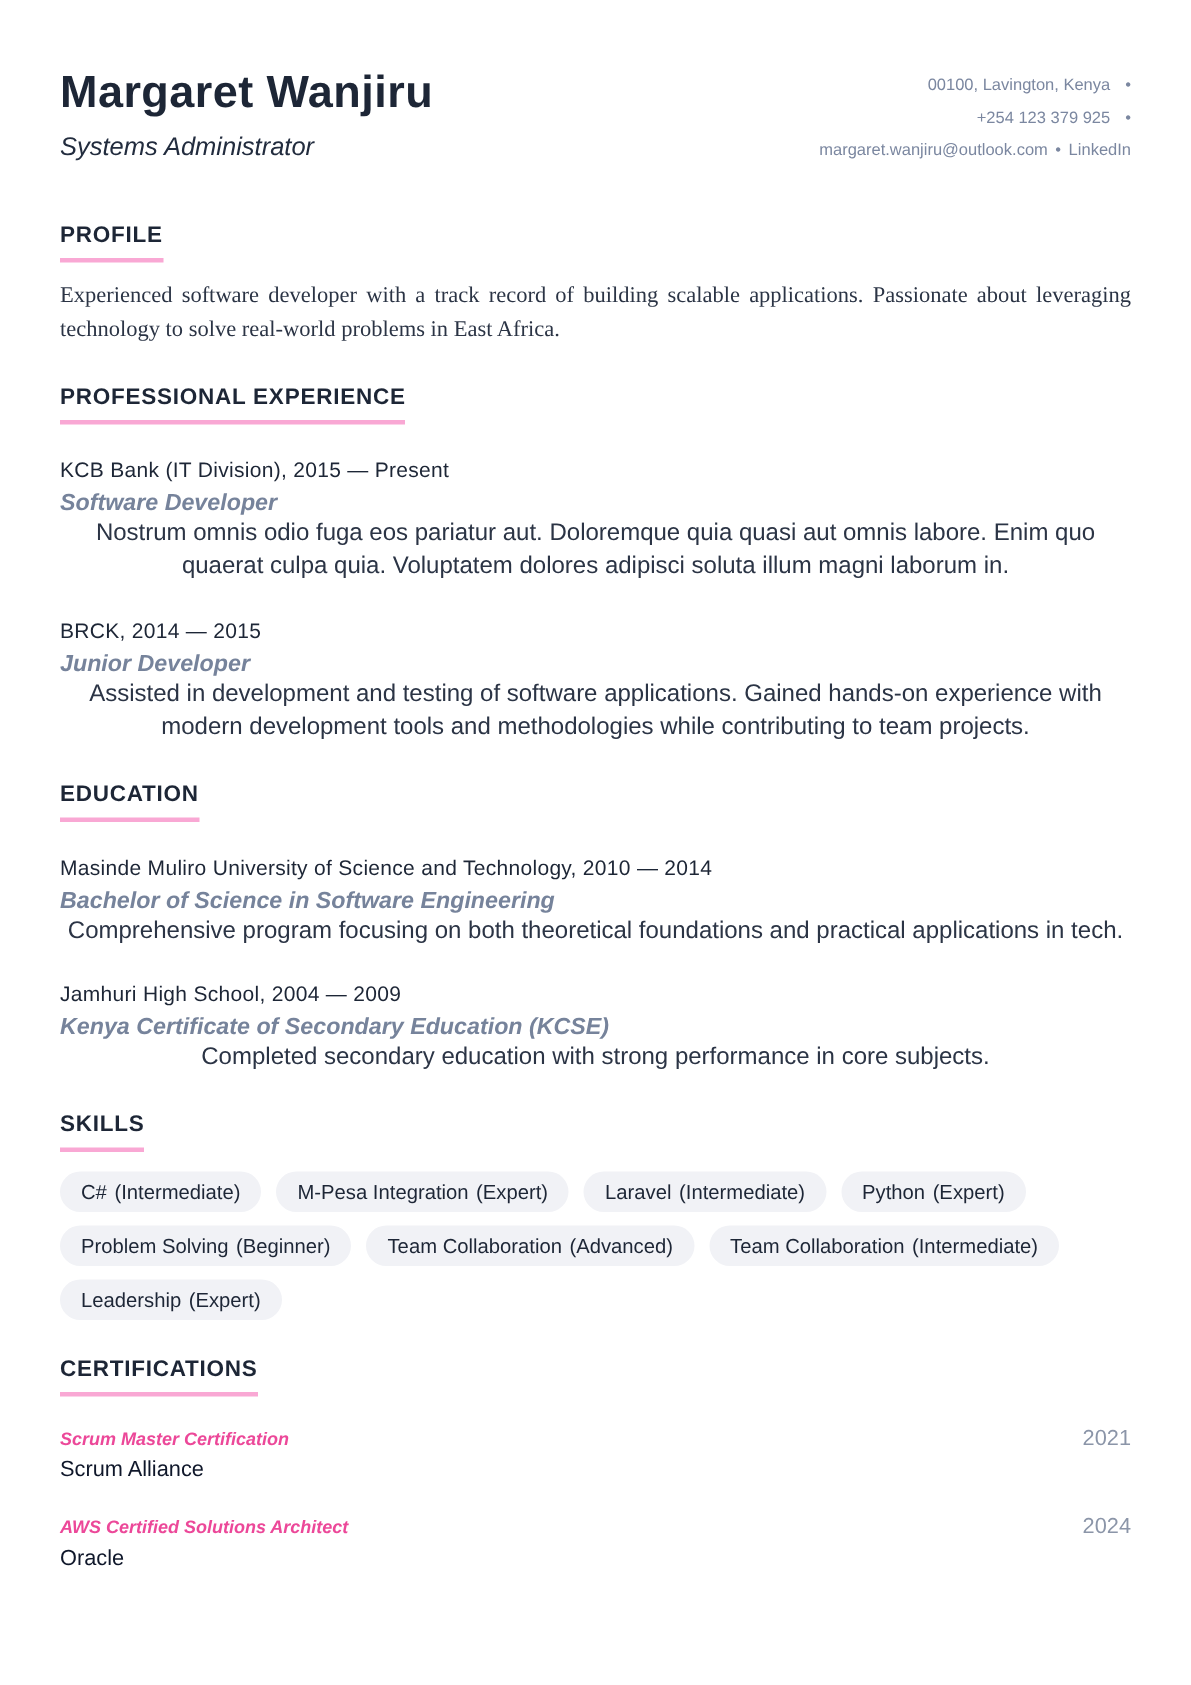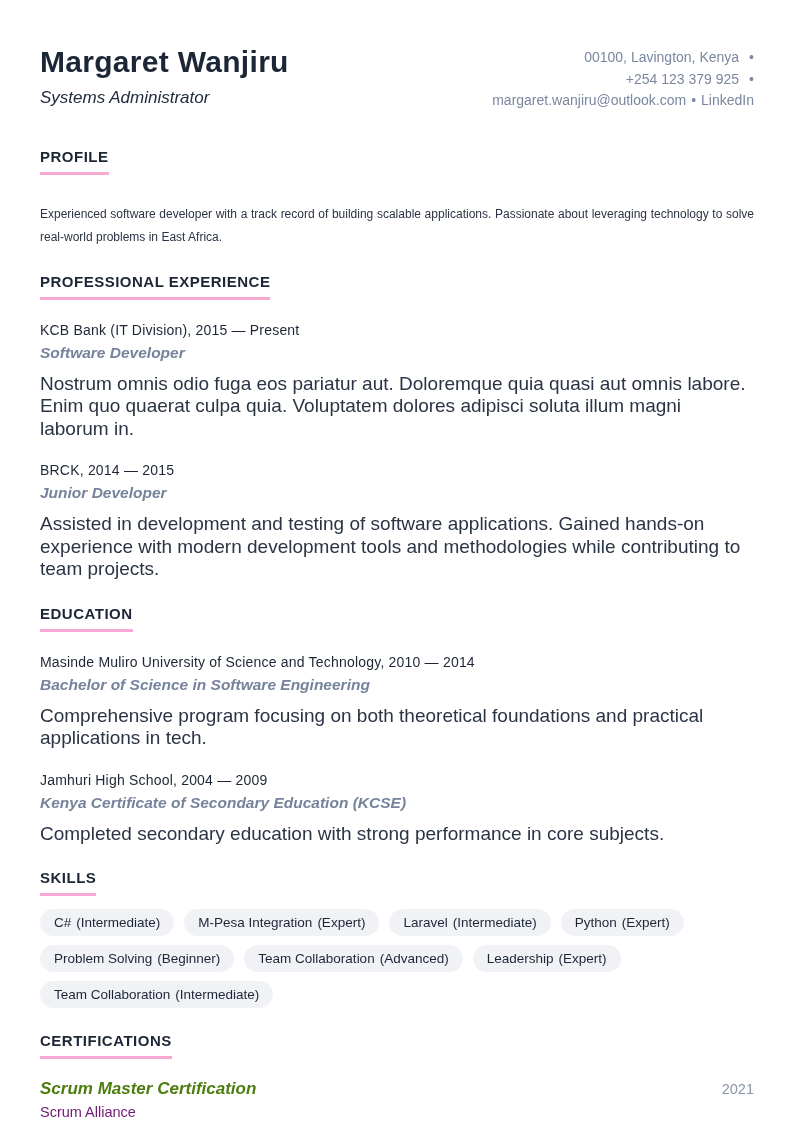--- a/index.html
+++ b/index.html
@@ -13,55 +13,55 @@
   }
   .page { width: 794px; height: 1123px; padding: 44px 40px 0 40px; background: #ffffff; }
 
   
   .header { display: flex; justify-content: space-between; align-items: flex-start; }
   .person-name {
     font-size: 30px; font-weight: 700; color: #1d2636;
     letter-spacing: 0.3px; line-height: 1.2;
   }
   .person-title { margin-top: 8px; font-size: 17px; font-weight: 500; color: #222c3e; font-style: italic; }
-  .contact { text-align: right; font-size: 14px; color: #7b87a0; line-height: 21.5px; padding-top: 3px; }
+  .contact { text-align: right; font-size: 11px; color: #7b87a0; line-height: 21.5px; padding-top: 3px; }
   .contact-line { display: block; white-space: nowrap; }
   .bullet-wide { display: inline-block; margin-left: 10px; }
   .bullet-mid { display: inline-block; margin: 0 5px; }
   .linkedin-link { color: #7b87a0; text-decoration: none; cursor: pointer; }
 
   
   .section { margin-top: 24px; }
   .section--first { margin-top: 36px; }
   .section-title {
     display: inline-block; font-size: 15px; font-weight: 700; letter-spacing: 0.5px;
     color: #1d2636; padding-bottom: 7px; border-bottom: 3px solid #f9a8d4;
   }
-  .profile-text { margin-top: 28px; font-size: 12px; line-height: 23px; color: #2b3445; text-align: justify; }
+  .profile-text { margin-top: 11px; font-size: 15px; line-height: 23px; color: #2b3445; text-align: justify; font-family: Liberation Serif, serif; }
 
   .entry { margin-top: 22px; }
   .entry-heading { font-size: 14px; font-weight: 400; color: #1d2636; letter-spacing: 0.2px; }
   .entry-sub { margin-top: 6px; font-size: 15.5px; font-weight: 700; font-style: italic; color: #76839b; }
-  .entry-desc { margin-top: 11px; font-size: 19px; line-height: 22.5px; color: #2b3445; }
+  .entry-desc { font-size: 16px; line-height: 22.5px; color: #2b3445; text-align: center; }
 
   
   .skills-list { display: flex; flex-wrap: wrap; gap: 9px 10px; margin-top: 13px; }
   .skill-pill {
     background: #f1f2f6; border-radius: 14px; padding: 6px 14px;
     font-size: 13.5px; color: #1d2636; white-space: nowrap;
   }
   .skill-level { margin-left: 5px; }
 
   
   .cert-entry { margin-top: 20px; }
   .cert-entry + .cert-entry { margin-top: 22px; }
   .cert-top { display: flex; justify-content: space-between; align-items: baseline; }
-  .cert-name { font-size: 17px; font-weight: 700; font-style: italic; color: #4d7c0f; }
+  .cert-name { font-size: 12px; font-weight: 700; font-style: italic; color: #ec4899; }
   .cert-year { font-size: 14.5px; color: #8b95a8; }
-  .cert-issuer { margin-top: 5px; font-size: 14.5px; color: #701a75; }
+  .cert-issuer { margin-top: 5px; font-size: 14.5px; color: #0f172a; }
 </style>
 </head>
 <body>
 
 <div class="page">
 
   <div class="header">
     <div class="header-left">
       <div class="person-name">Margaret Wanjiru</div>
       <div class="person-title">Systems Administrator</div>
@@ -112,22 +112,22 @@
 
   <div class="section">
     <div class="section-title">SKILLS</div>
     <div class="skills-list">
       <span class="skill-pill"><span>C#</span><span class="skill-level">(Intermediate)</span></span>
       <span class="skill-pill"><span>M-Pesa Integration</span><span class="skill-level">(Expert)</span></span>
       <span class="skill-pill"><span>Laravel</span><span class="skill-level">(Intermediate)</span></span>
       <span class="skill-pill"><span>Python</span><span class="skill-level">(Expert)</span></span>
       <span class="skill-pill"><span>Problem Solving</span><span class="skill-level">(Beginner)</span></span>
       <span class="skill-pill"><span>Team Collaboration</span><span class="skill-level">(Advanced)</span></span>
+      <span class="skill-pill"><span>Team Collaboration</span><span class="skill-level">(Intermediate)</span></span>
       <span class="skill-pill"><span>Leadership</span><span class="skill-level">(Expert)</span></span>
-      <span class="skill-pill"><span>Team Collaboration</span><span class="skill-level">(Intermediate)</span></span>
     </div>
   </div>
 
   <div class="section">
     <div class="section-title">CERTIFICATIONS</div>
 
     <div class="cert-entry">
       <div class="cert-top">
         <span class="cert-name">Scrum Master Certification</span>
         <span class="cert-year">2021</span>

